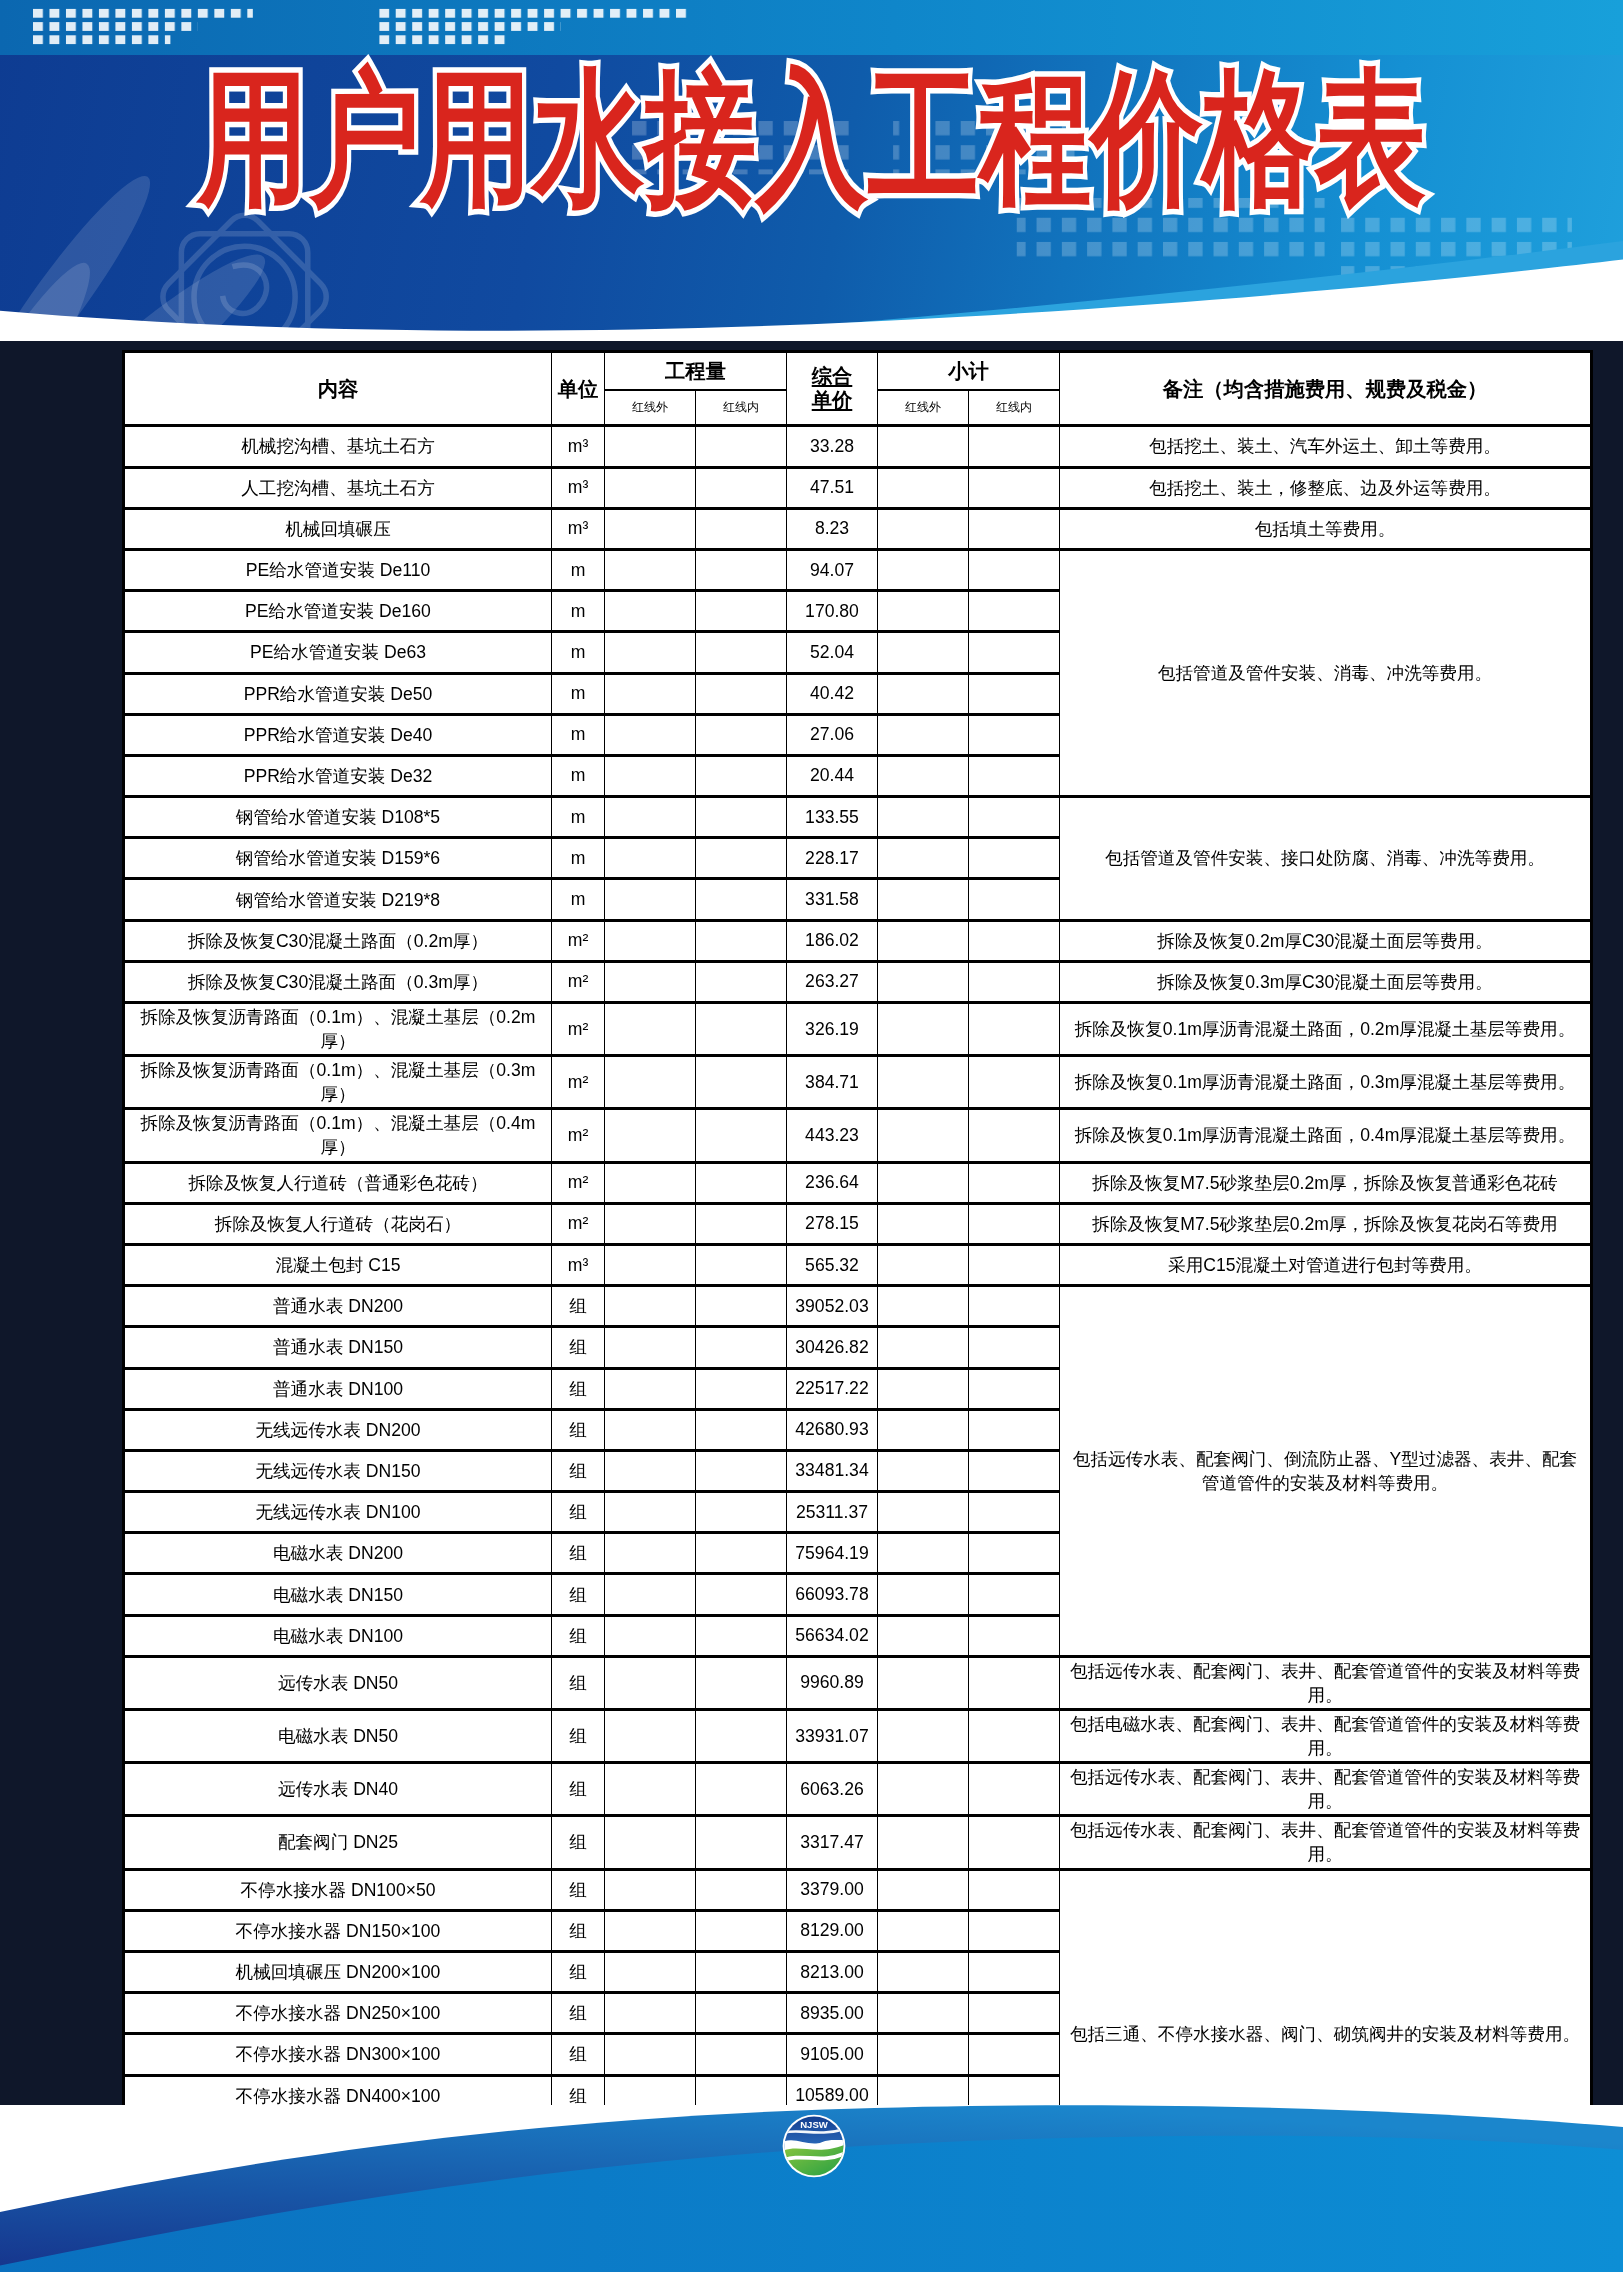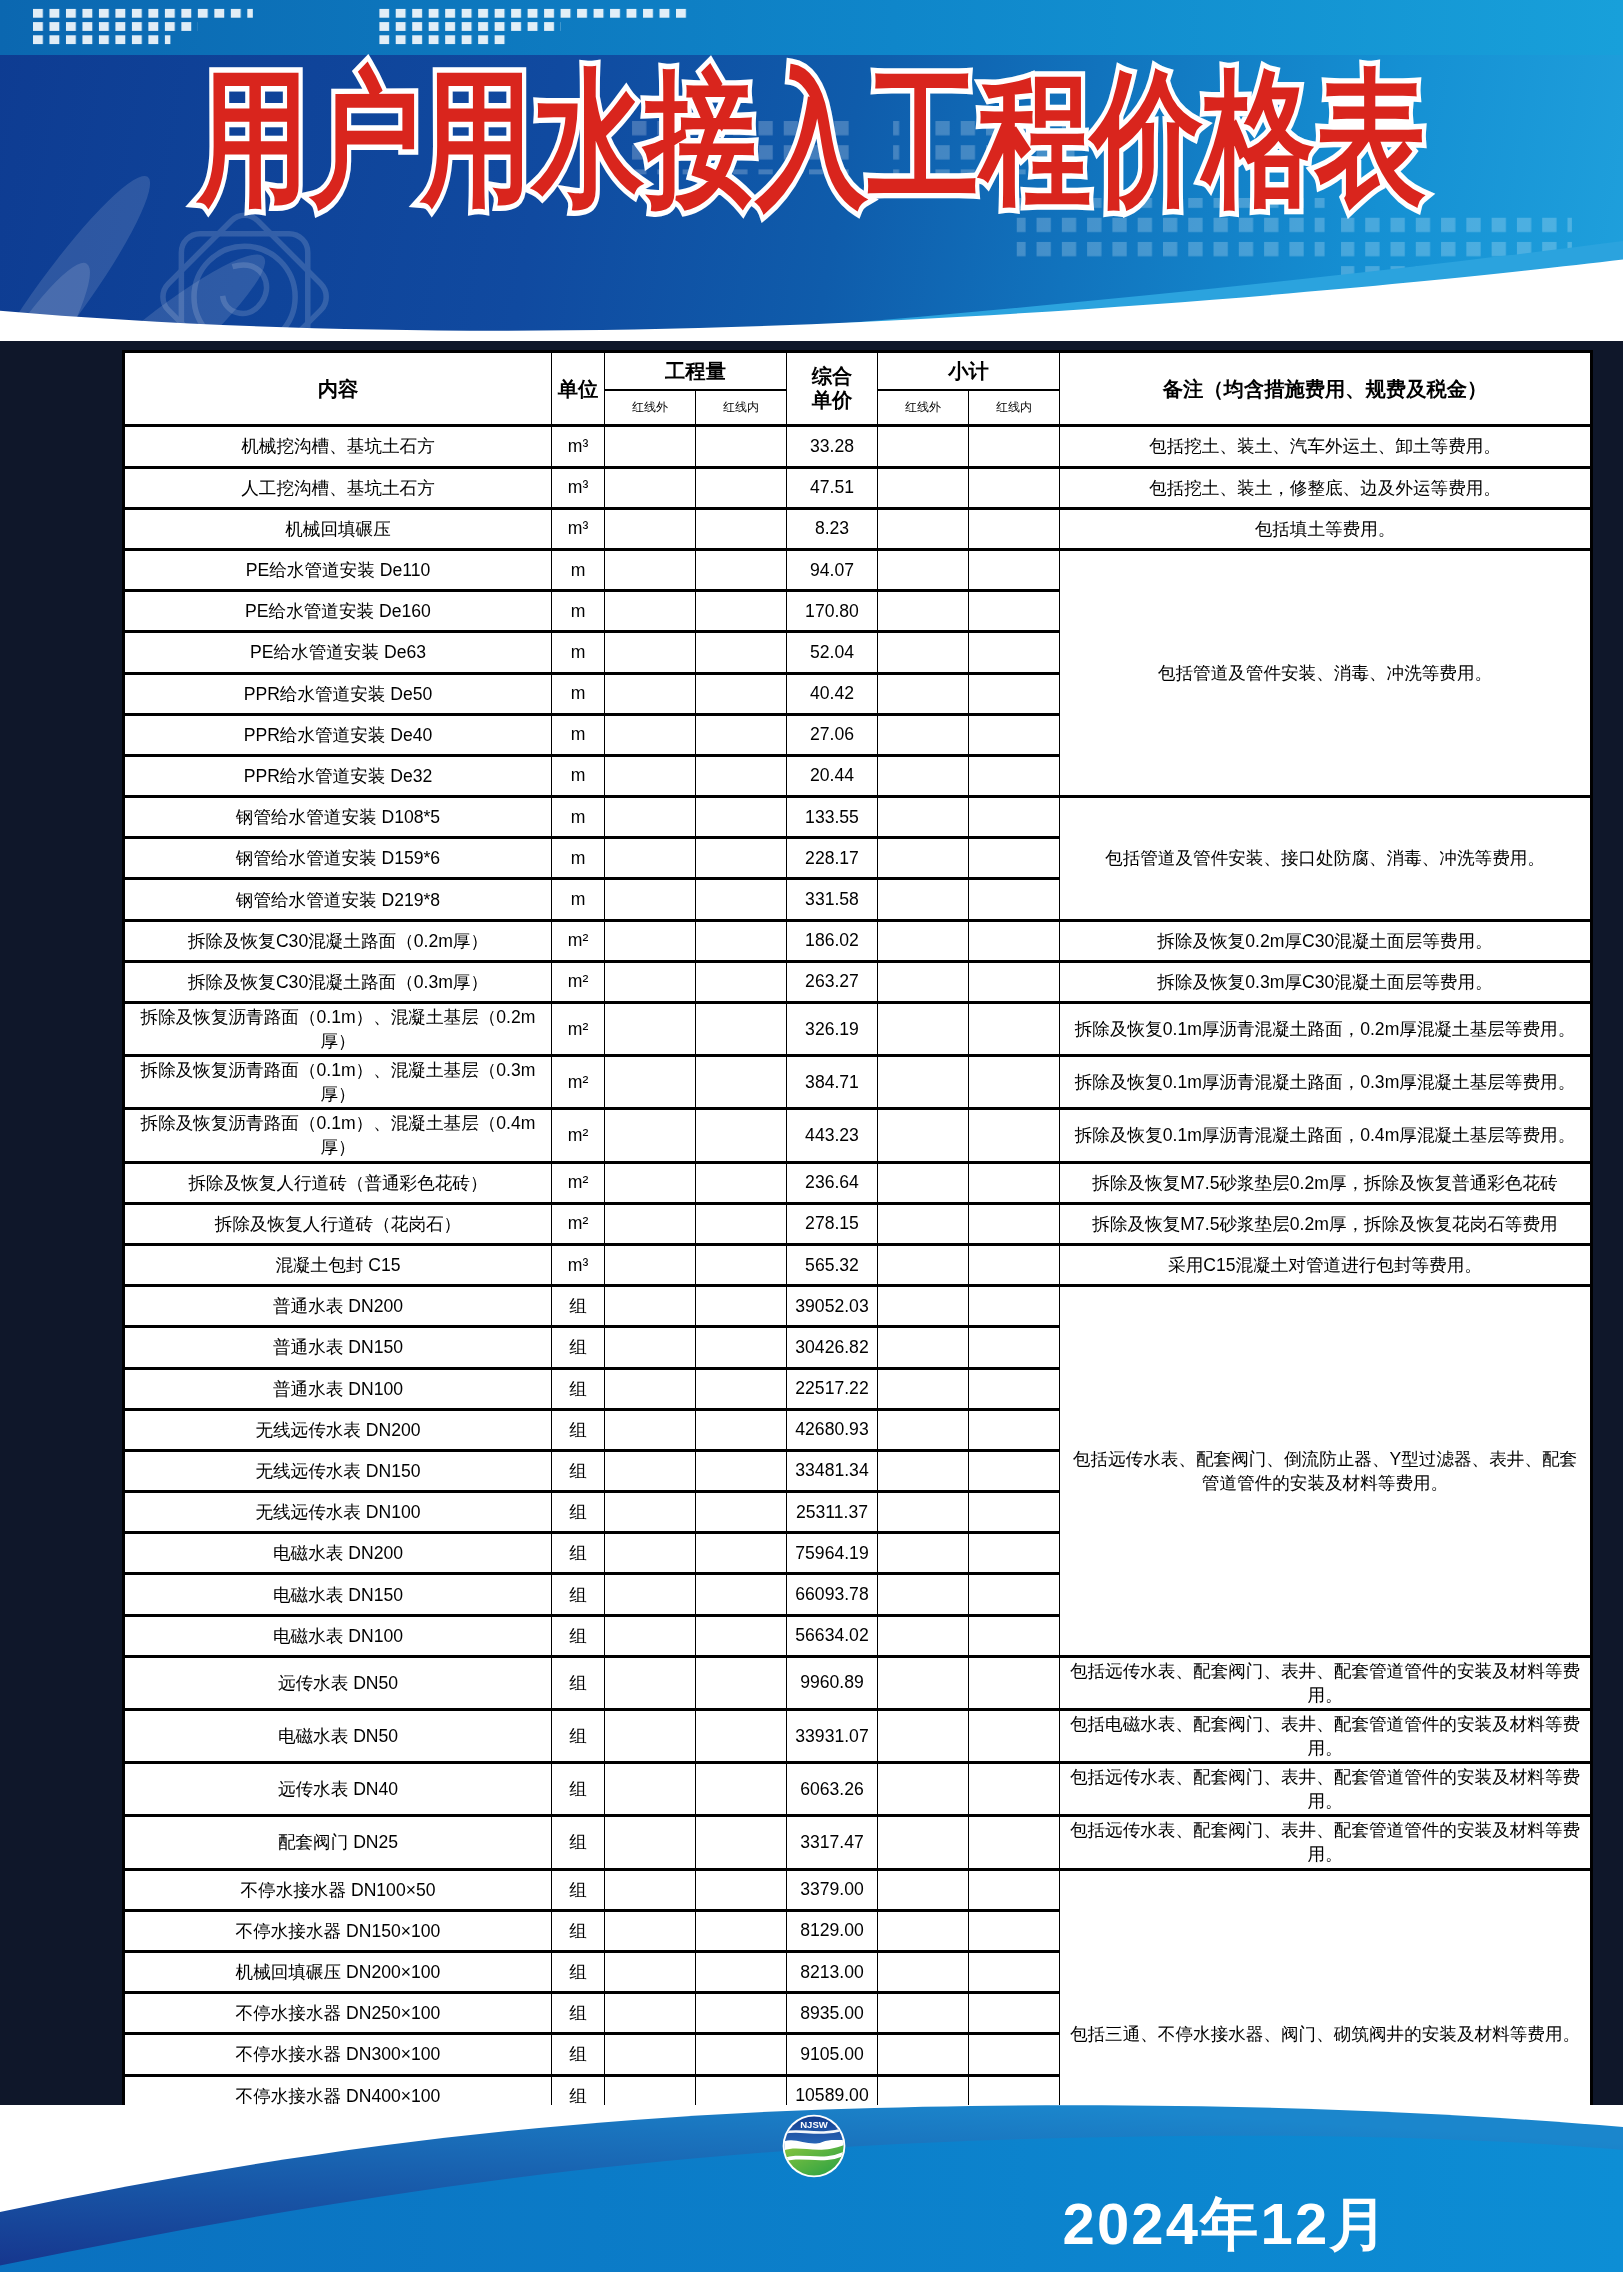--- a/index.html
+++ b/index.html
@@ -24,21 +24,21 @@
   .table-wrap{position:absolute;left:84px;top:350px;width:1469px;padding-left:38px;}
   table.price{border-collapse:collapse;table-layout:fixed;width:1469px;background:#fff;border:3.8px solid #000;}
   table.price th,table.price td{border:1.6px solid #000;padding:1.1px 4.4px;text-align:center;vertical-align:middle;overflow:hidden;}
   table.price thead tr.h1 th{height:34px;font-size:20.3px;font-weight:bold;}
   table.price thead tr.h2 th{height:31px;font-size:12px;font-weight:normal;border-top-width:2.2px;margin-top:44px;}
   table.price thead tr.h1 th{border-top-width:3.8px;}
   table.price tbody tr{border-top:3.3px solid #000;}
   table.price tbody td{height:36px;font-size:17.6px;}
   td.c-num{font-size:18px;}
   td.c-note{font-size:18px;padding:1.1px 7.7px;}
-  .up-line{display:block;line-height:1.15;}
+  .up-line{display:block;line-height:1.15;text-decoration:underline;}
   
   .footer{position:absolute;left:0;top:2105px;width:1623px;height:167px;background:#fff;overflow:hidden;}
   .footer-svg{position:absolute;left:0;top:0;}
   .logo{position:absolute;left:782px;top:8.8px;width:64px;height:64px;}
   .company{
     position:absolute;left:873px;top:3.3px;width:737px;
     font-size:65px;font-weight:900;color:#fff;letter-spacing:3.3px;white-space:nowrap;
   }
   .footdate{
     position:absolute;left:951px;top:81px;width:550px;text-align:center;
@@ -567,17 +567,16 @@
       <g clip-path="url(#lc)">
         <rect x="0" y="0" width="100" height="58" fill="url(#gBlue)"></rect>
         <path d="M0,30 C 25,21 55,37 100,23" stroke="#ffffff" stroke-width="4" fill="none" opacity="0.95"></path>
         <path d="M0,44 C 20,34 42,52 62,44 C 80,37 92,44 100,38 L100,58 L0,58 Z" fill="#ffffff"></path>
         <path d="M0,58 C 25,46 58,66 100,47 L100,100 L0,100 Z" fill="url(#gGreen)"></path>
         <path d="M0,73 C 30,60 62,79 100,61" stroke="#ffffff" stroke-width="6" fill="none"></path>
       </g>
       <text x="50" y="22" text-anchor="middle" font-size="15" font-weight="bold" fill="#ffffff" font-family="Liberation Sans, DejaVu Sans, sans-serif">NJSW</text>
     </svg>
 
-    <div class="footdate">2024年12月</div>
   </div>
 
 </div>
 
 
 </body></html>

